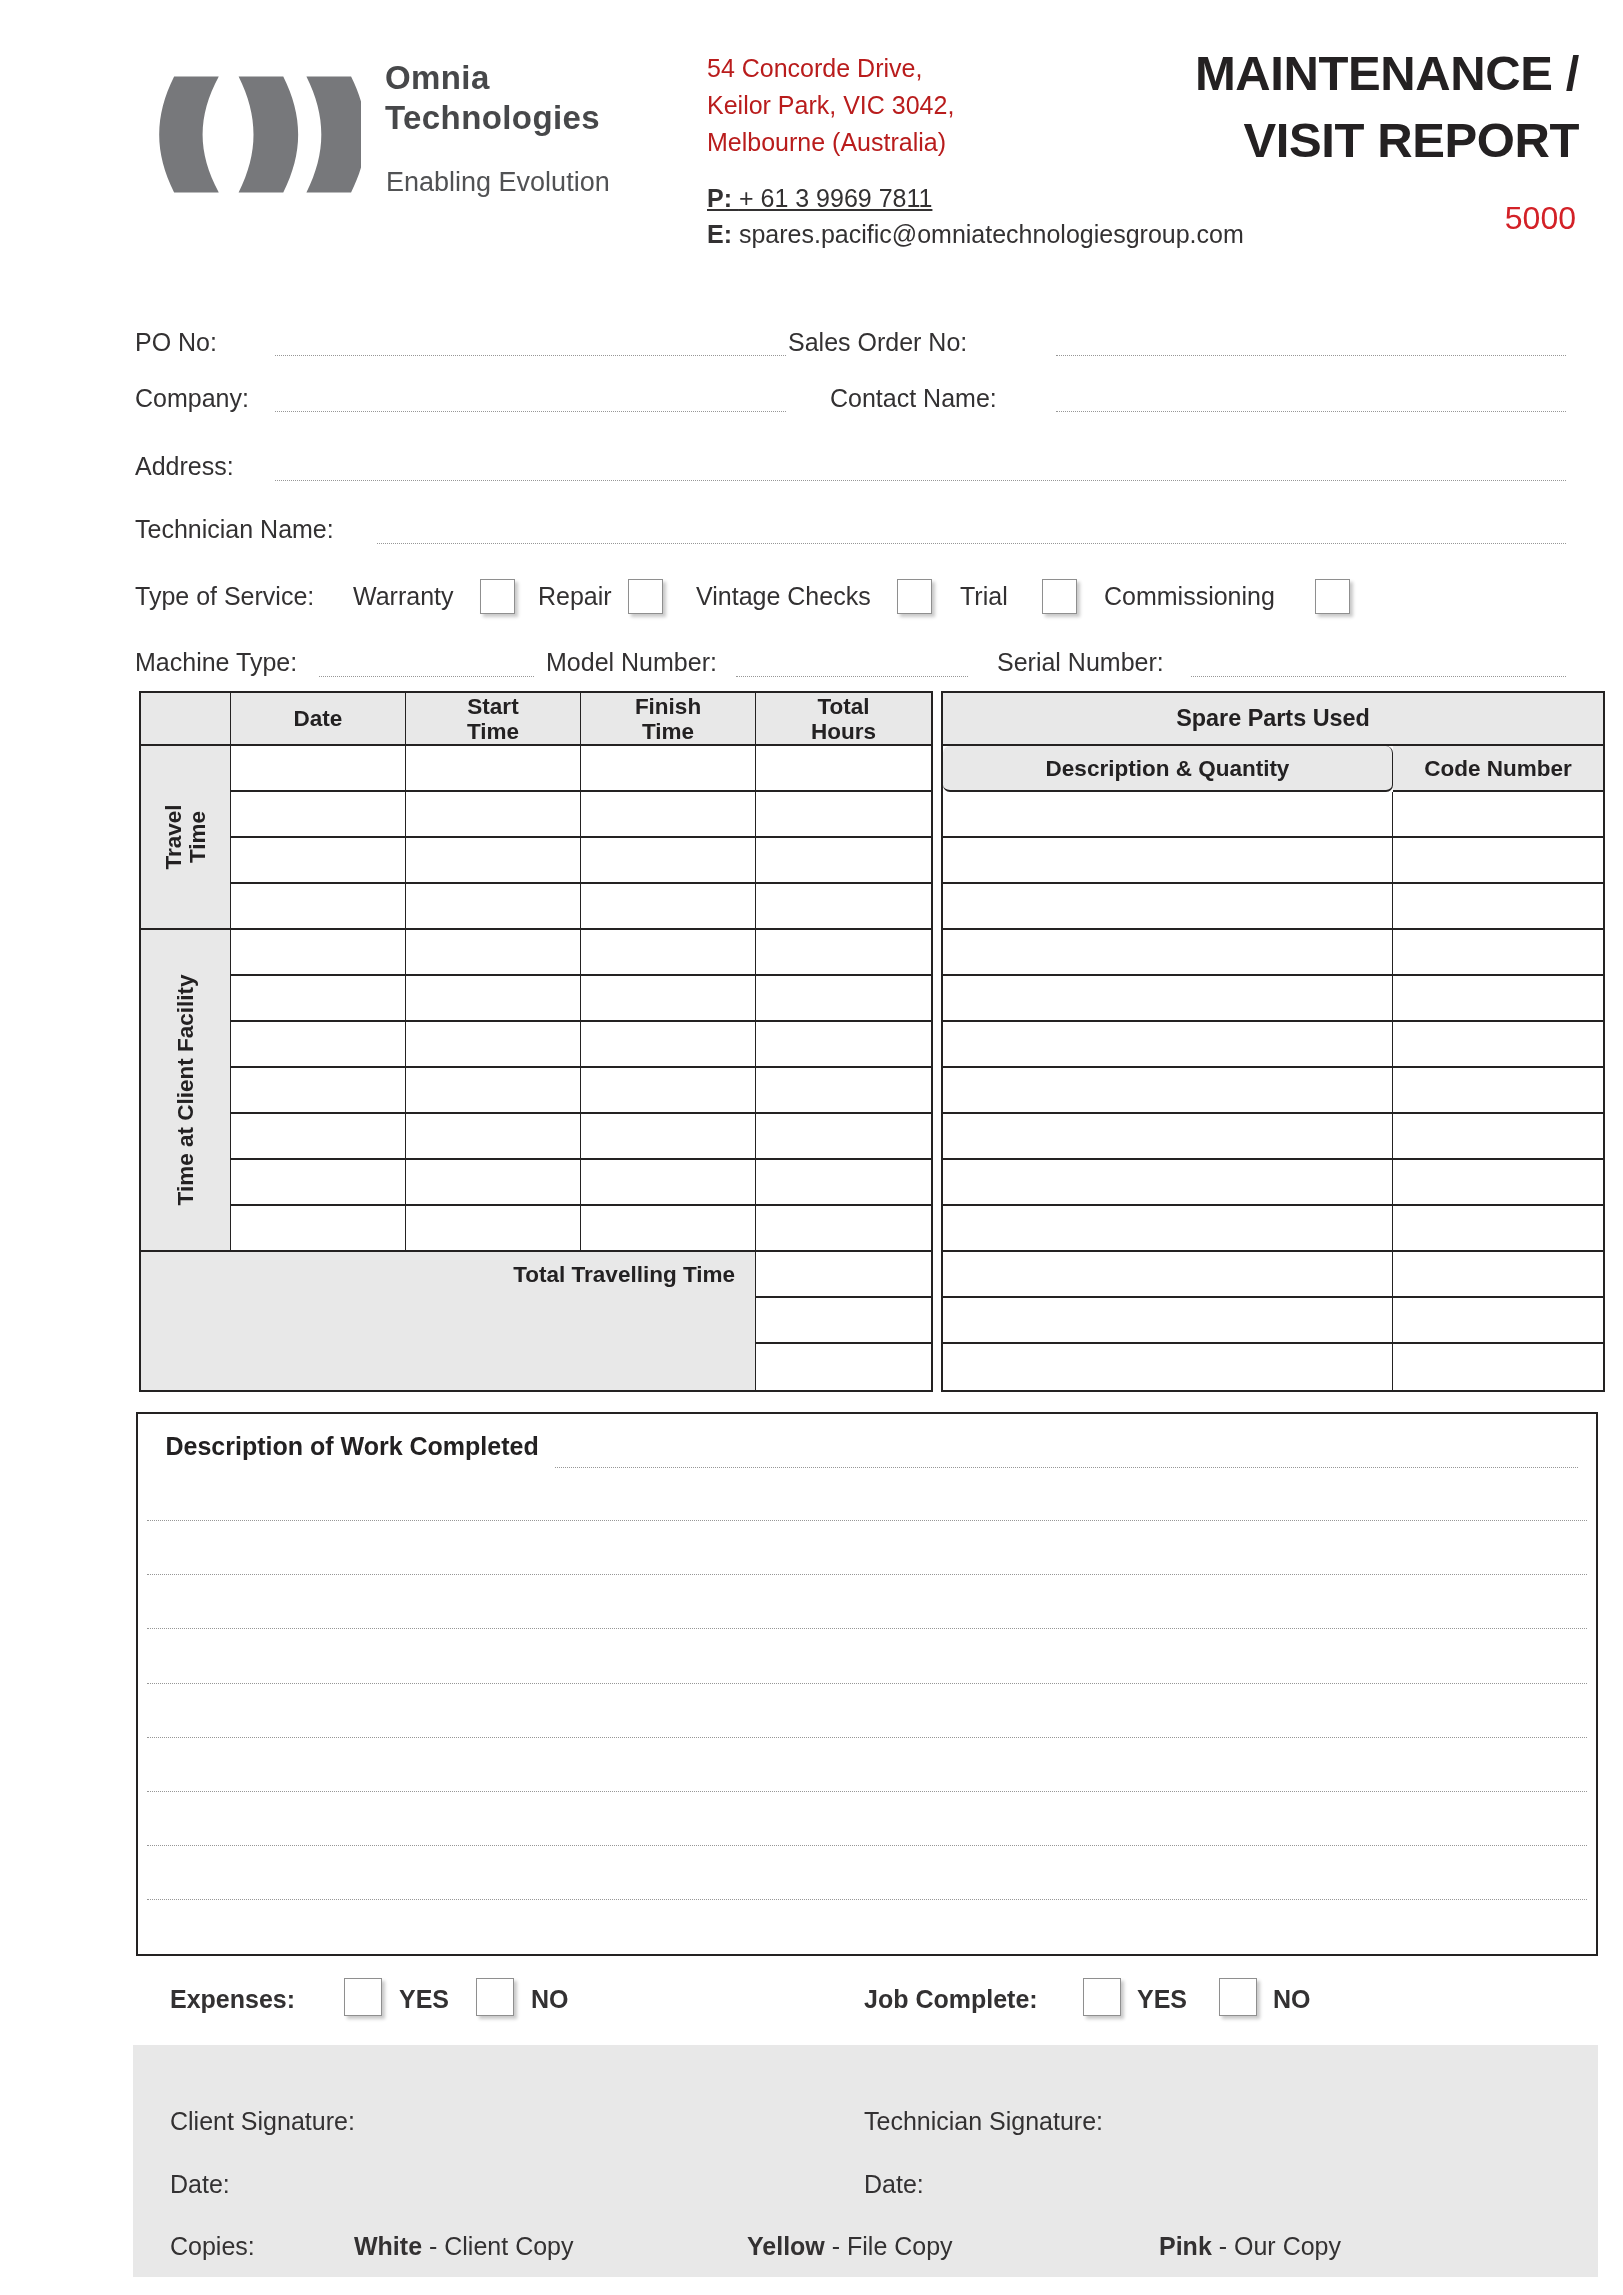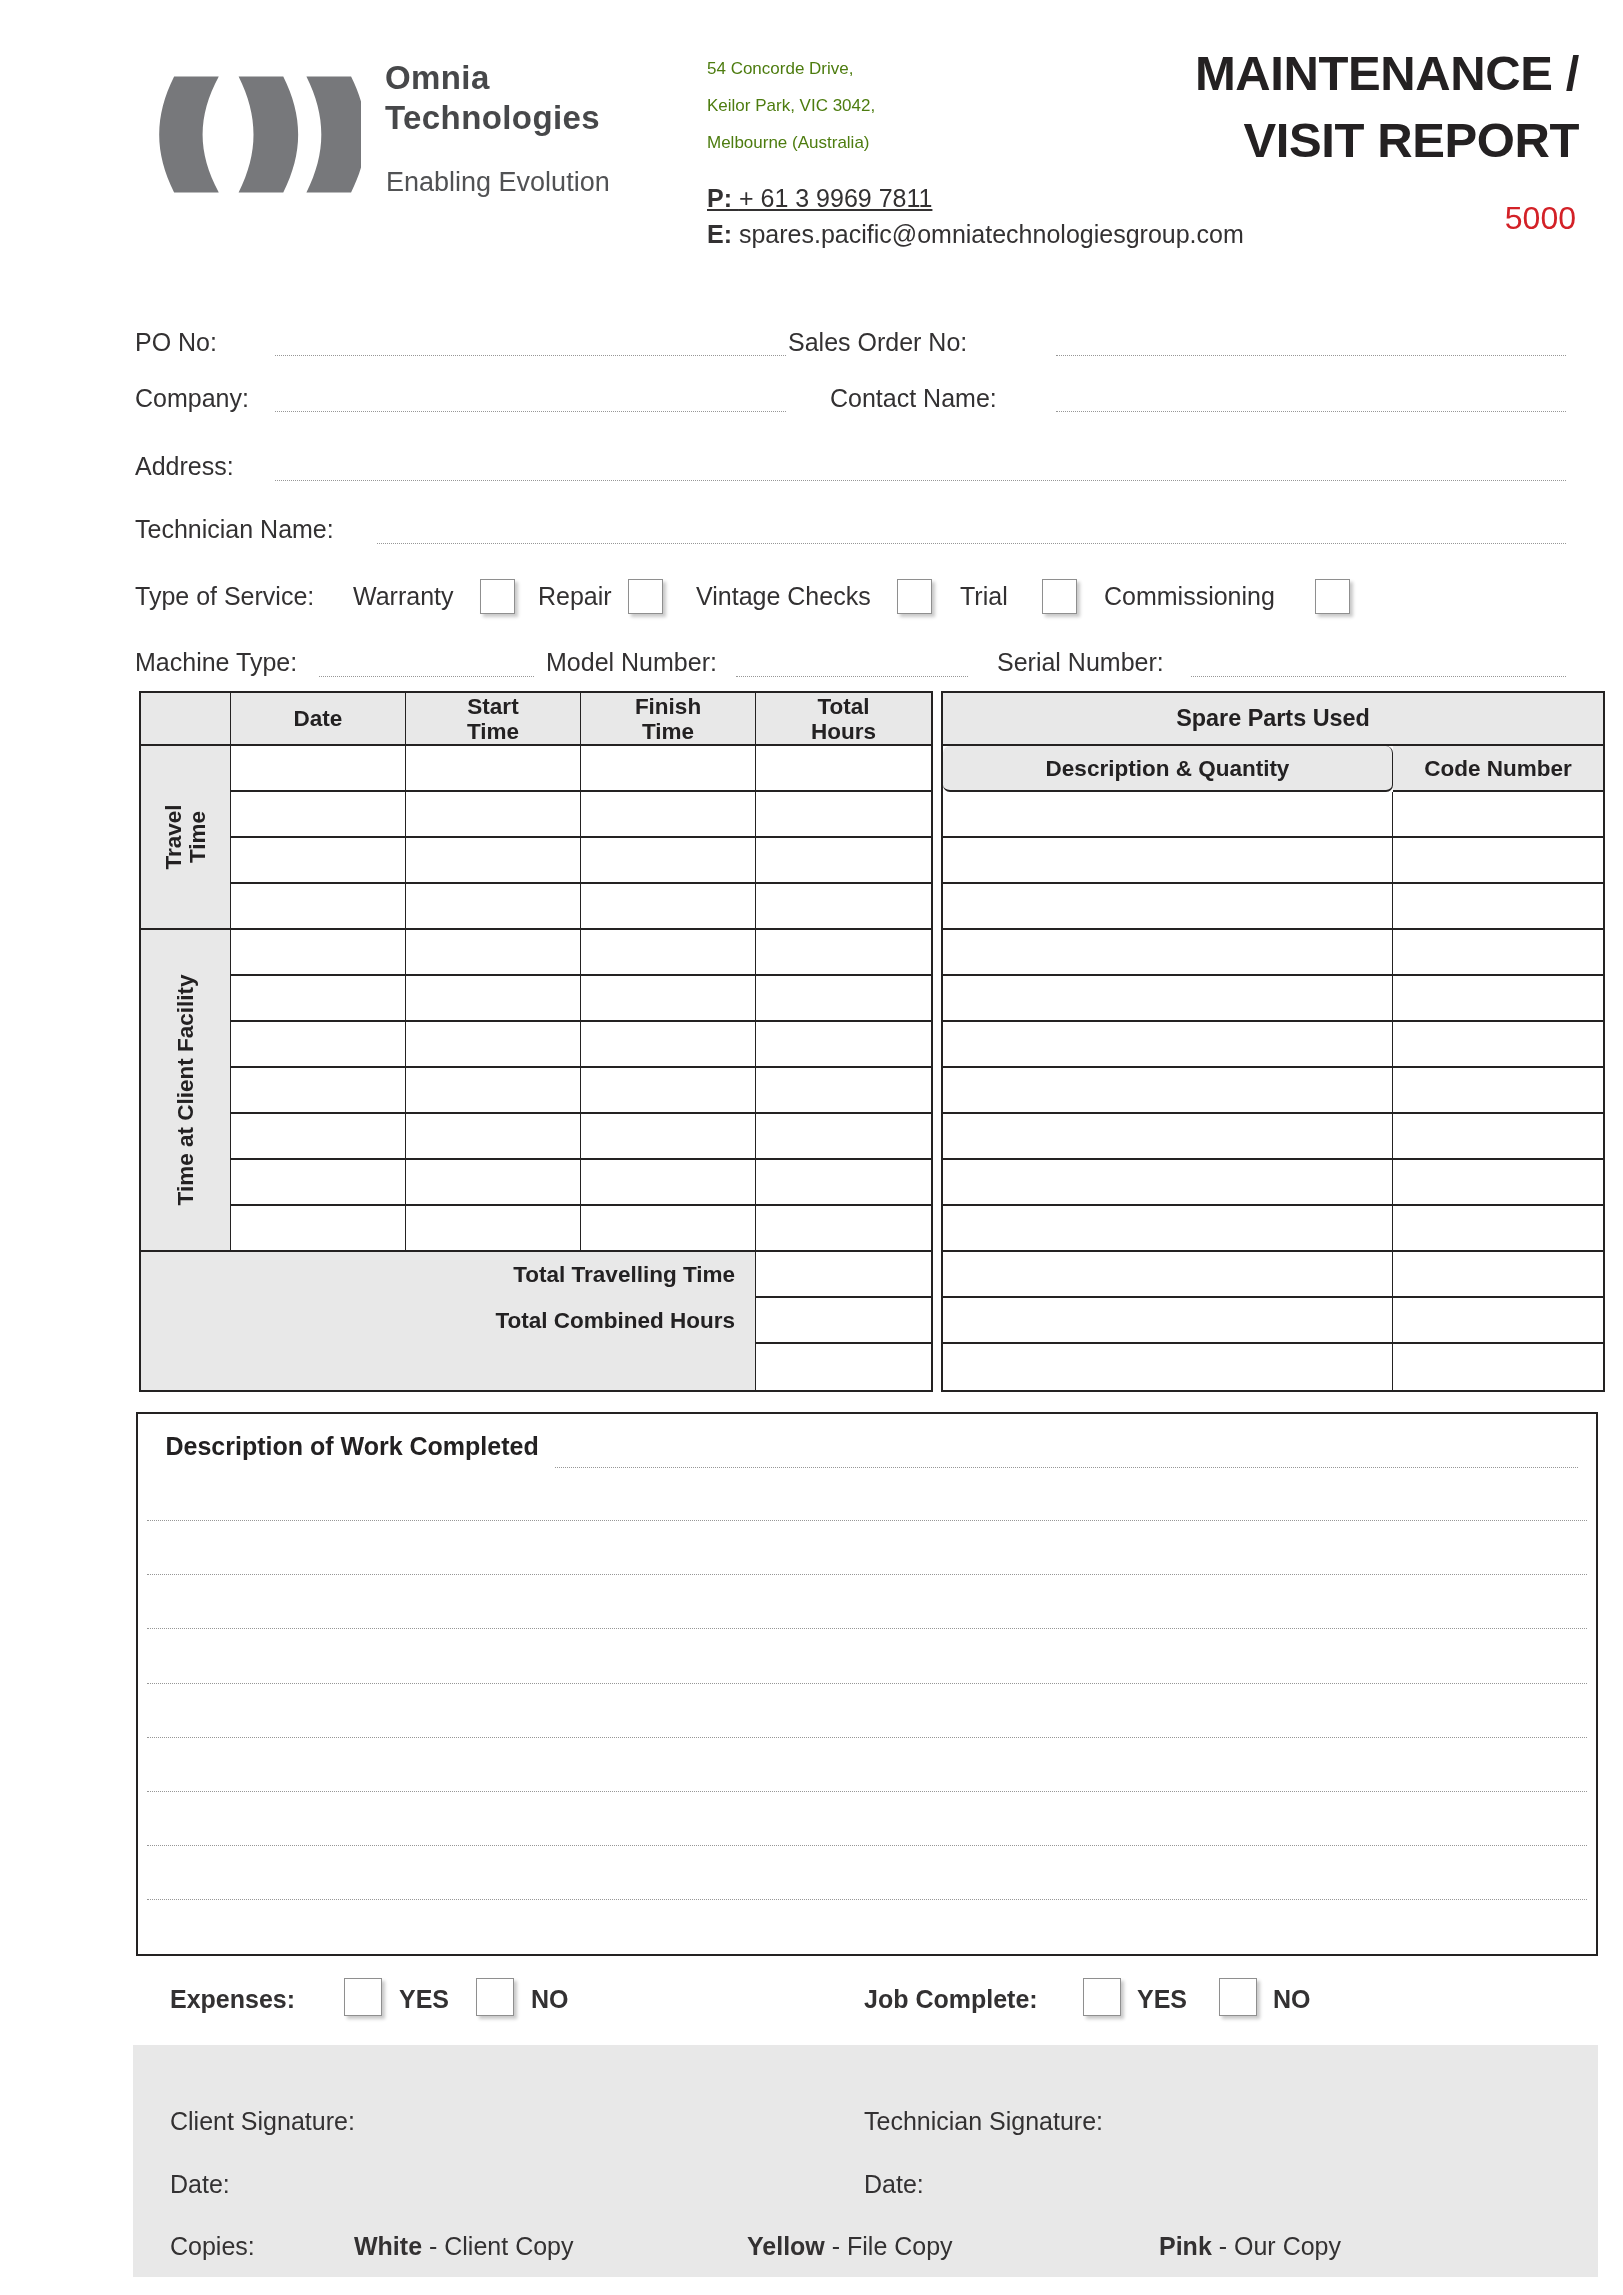--- a/index.html
+++ b/index.html
@@ -10,21 +10,21 @@
   .b{font-weight:700;}
   .dotline{height:0;border-bottom:1.7px dotted #979797;}
   .cb{position:absolute;width:35px;height:35px;background:#fff;border:1.7px solid #8f8f8f;
       box-shadow:2.5px 2.5px 3.3px #c9c9c9;box-sizing:border-box;}
   .cb.big{width:38px;height:38px;}
 
   
   .logo-mark{color:var(--logo-gray);}
   .brand{font-size:33px;font-weight:700;line-height:40px;color:#47484a;letter-spacing:0.4px;}
   .tagline{font-size:27px;font-weight:400;color:#515254;}
-  .addr{font-size:17px;line-height:37px;color:#4d7c0f;}
+  .addr{font-size:25px;line-height:37px;color:#b91c1c;}
   .contact{font-size:25px;color:#333132;white-space:nowrap;}
   .doc-title{font-size:49px;font-weight:700;line-height:67px;color:#242122;text-align:right;
              letter-spacing:-0.4px;white-space:nowrap;}
   .form-num{font-size:32px;color:var(--accent-red);text-align:right;}
 
   
   .gridtbl{position:absolute;display:grid;border:2.5px solid var(--ink);box-sizing:content-box;background:#fff;}
   .gridtbl .c{border-right:1.7px solid var(--ink);border-bottom:2.5px solid var(--ink);box-sizing:border-box;min-width:0;}
   .gridtbl .lc{border-right:none;}
   .gridtbl .lr{border-bottom:none;}
@@ -164,21 +164,20 @@
       <div class="c td" style="grid-area: 11 / 2;"></div>
       <div class="c td" style="grid-area: 11 / 3;"></div>
       <div class="c td" style="grid-area: 11 / 4;"></div>
       <div class="c td lc" style="grid-area: 11 / 5;"></div>
       <div class="c td" style="grid-area: 12 / 2;"></div>
       <div class="c td" style="grid-area: 12 / 3;"></div>
       <div class="c td" style="grid-area: 12 / 4;"></div>
       <div class="c td lc" style="grid-area: 12 / 5;"></div>
       <div class="c totwrap lr" style="grid-area: 13 / 1 / span 3 / span 4;">
         <div class="totlbl">Total Travelling Time</div>
-        <div class="totlbl">Total Combined Hours</div>
       </div>
       <div class="c td lc" style="grid-area: 13 / 5;"></div>
       <div class="c td lc" style="grid-area: 14 / 5;"></div>
       <div class="c td lc lr" style="grid-area: 15 / 5;"></div>
     </div>
 
   <div class="gridtbl" id="parts-table" style="left: 941px; top: 691px; grid-template-columns: 450px 210px; grid-template-rows: 53px 46px repeat(13, 46px);">
       <div class="c th bigth lc" style="grid-area: 1 / 1 / auto / span 2;">Spare Parts Used</div>
       <div class="c th" style="grid-area: 2 / 1; border-radius: 7px;">Description &amp; Quantity</div>
       <div class="c th lc" style="grid-area: 2 / 2;">Code Number</div>

